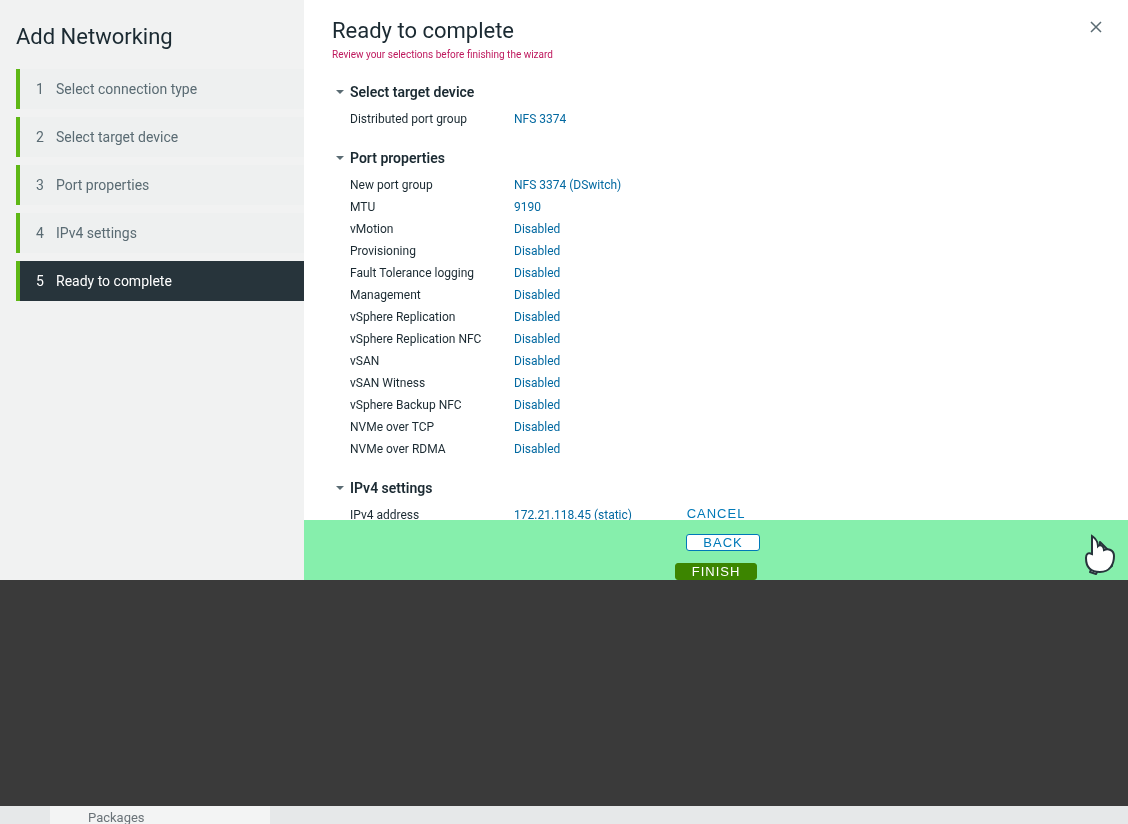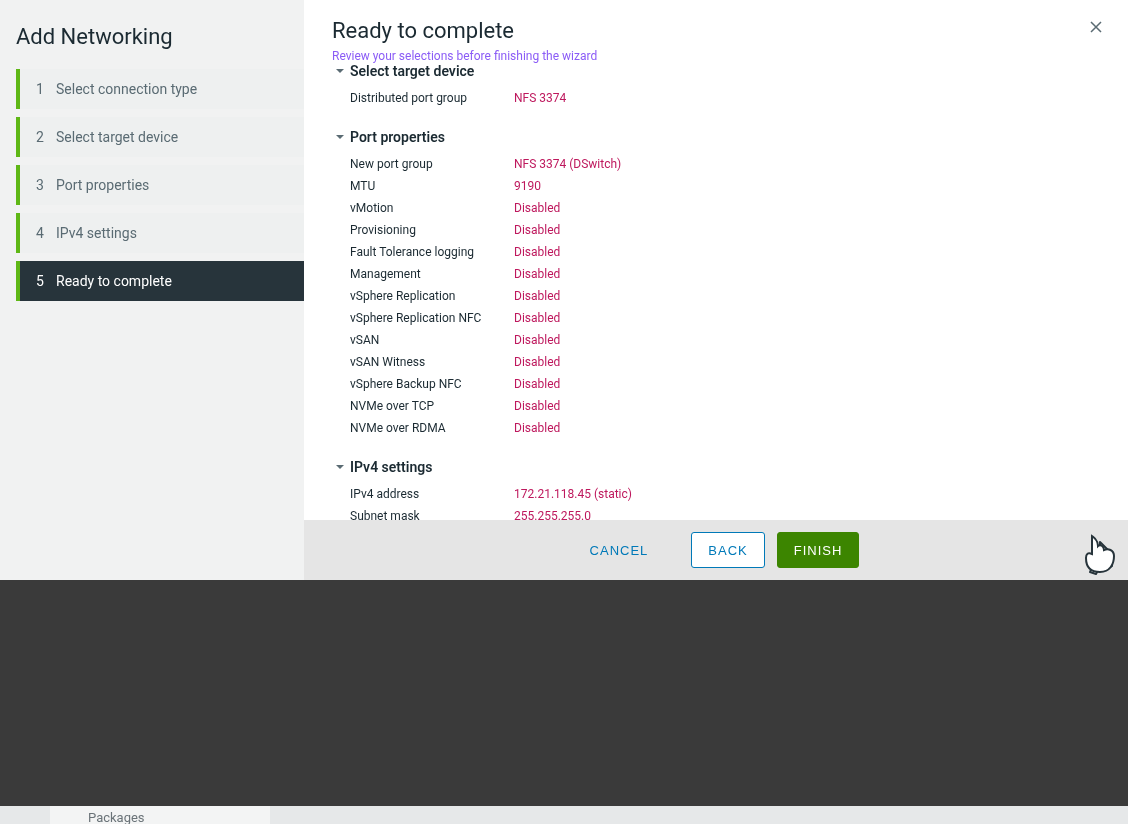--- a/index.html
+++ b/index.html
@@ -62,22 +62,23 @@
     padding: 18px 28px 70px 28px;
     overflow-y: auto;
   }
   .page-title {
     font-size: 22px;
     font-weight: 400;
     color: #1b2a32;
     margin-bottom: 6px;
   }
   .page-sub {
-    font-size: 12px;
-    color: #8b5cf6;
+    font-size: 10px;
+    color: #be185d;
+    margin-bottom: 24px;
   }
   .close-btn {
     position: absolute;
     top: 14px;
     right: 18px;
     width: 28px; height: 28px;
     display: flex; align-items: center; justify-content: center;
     font-size: 20px;
     color: #5a6b73;
     cursor: pointer;
@@ -107,33 +108,34 @@
     display: flex;
     padding: 4px 0 4px 18px;
     font-size: 12px;
   }
   .row .k {
     width: 164px;
     color: #1b2a32;
     padding-right: 8px;
   }
   .row .v {
-    color: #be185d;
+    color: #0369a1;
   }
   
   .footer {
     position: absolute;
     bottom: 0; left: 304px; right: 0;
     height: 60px;
     display: flex;
     align-items: center;
-    justify-content: center;
+    justify-content: flex-end;
     gap: 12px;
     padding: 0 12px;
-    background: #e5e5e5;
+    background: #86efac;
+    flex-direction: column;
   }
   .btn {
     height: 36px;
     padding: 0 16px;
     font-size: 13px;
     letter-spacing: 1px;
     border-radius: 3px;
     cursor: pointer;
     border: 1px solid transparent;
     background: none;

